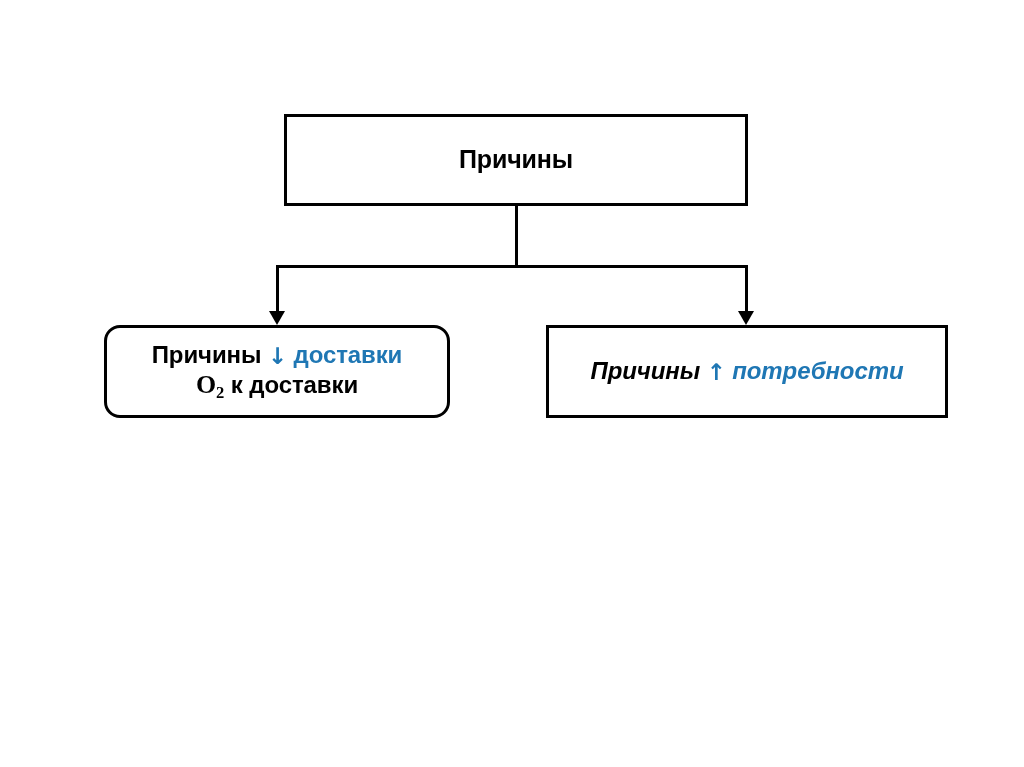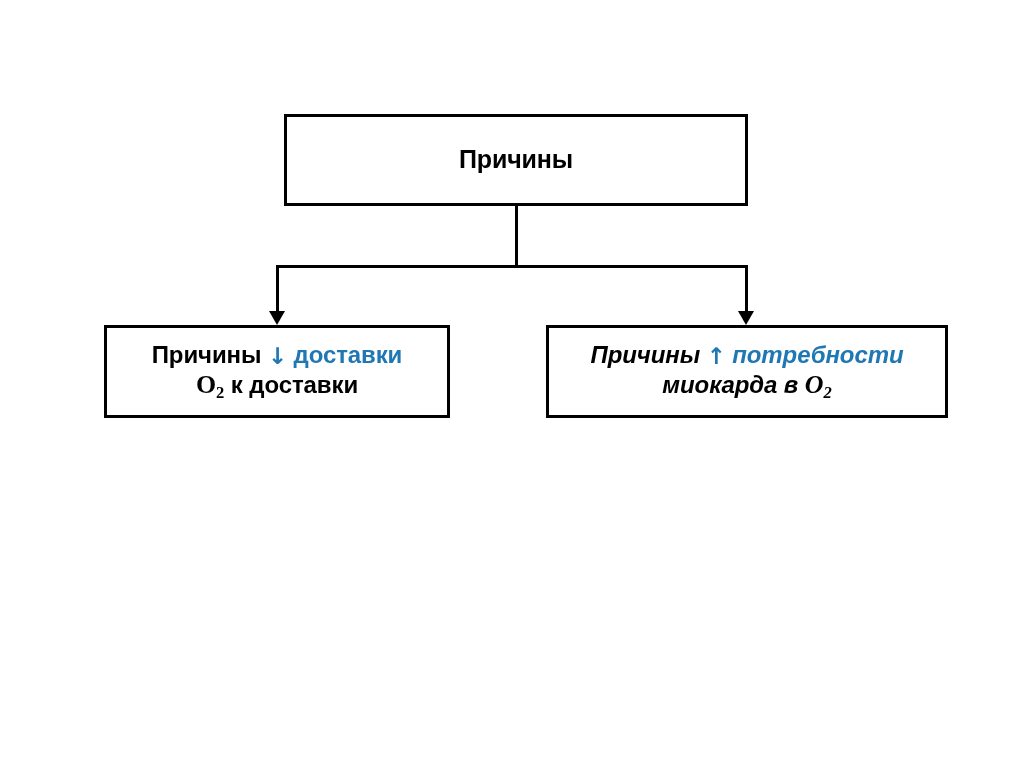--- a/index.html
+++ b/index.html
@@ -44,20 +44,21 @@
     height: 92px;
     font-size: 25px;
   }
 
   #node-supply {
     left: 104px;
     top: 325px;
     width: 346px;
     height: 93px;
     font-size: 24px;
+    border-radius: 16px;
   }
 
   #node-demand {
     left: 546px;
     top: 325px;
     width: 402px;
     height: 93px;
     font-size: 24px;
     font-style: italic;
   }
@@ -165,18 +166,15 @@
     </span>
     <span class="node-line">
       <span class="chem"><span>O</span><sub>2</sub></span><span> к доставки</span>
     </span>
   </div>
 
   <div class="node" id="node-demand">
     <span class="node-line">
       <span>Причины </span><span class="arrow-glyph">↑</span><span class="accent"> потребности</span>
     </span>
-    <span class="node-line">
-      <span>миокарда в </span><span class="chem"><span>O</span><sub>2</sub></span>
-    </span>
   </div>
 
 </div>
 
 </body></html>

